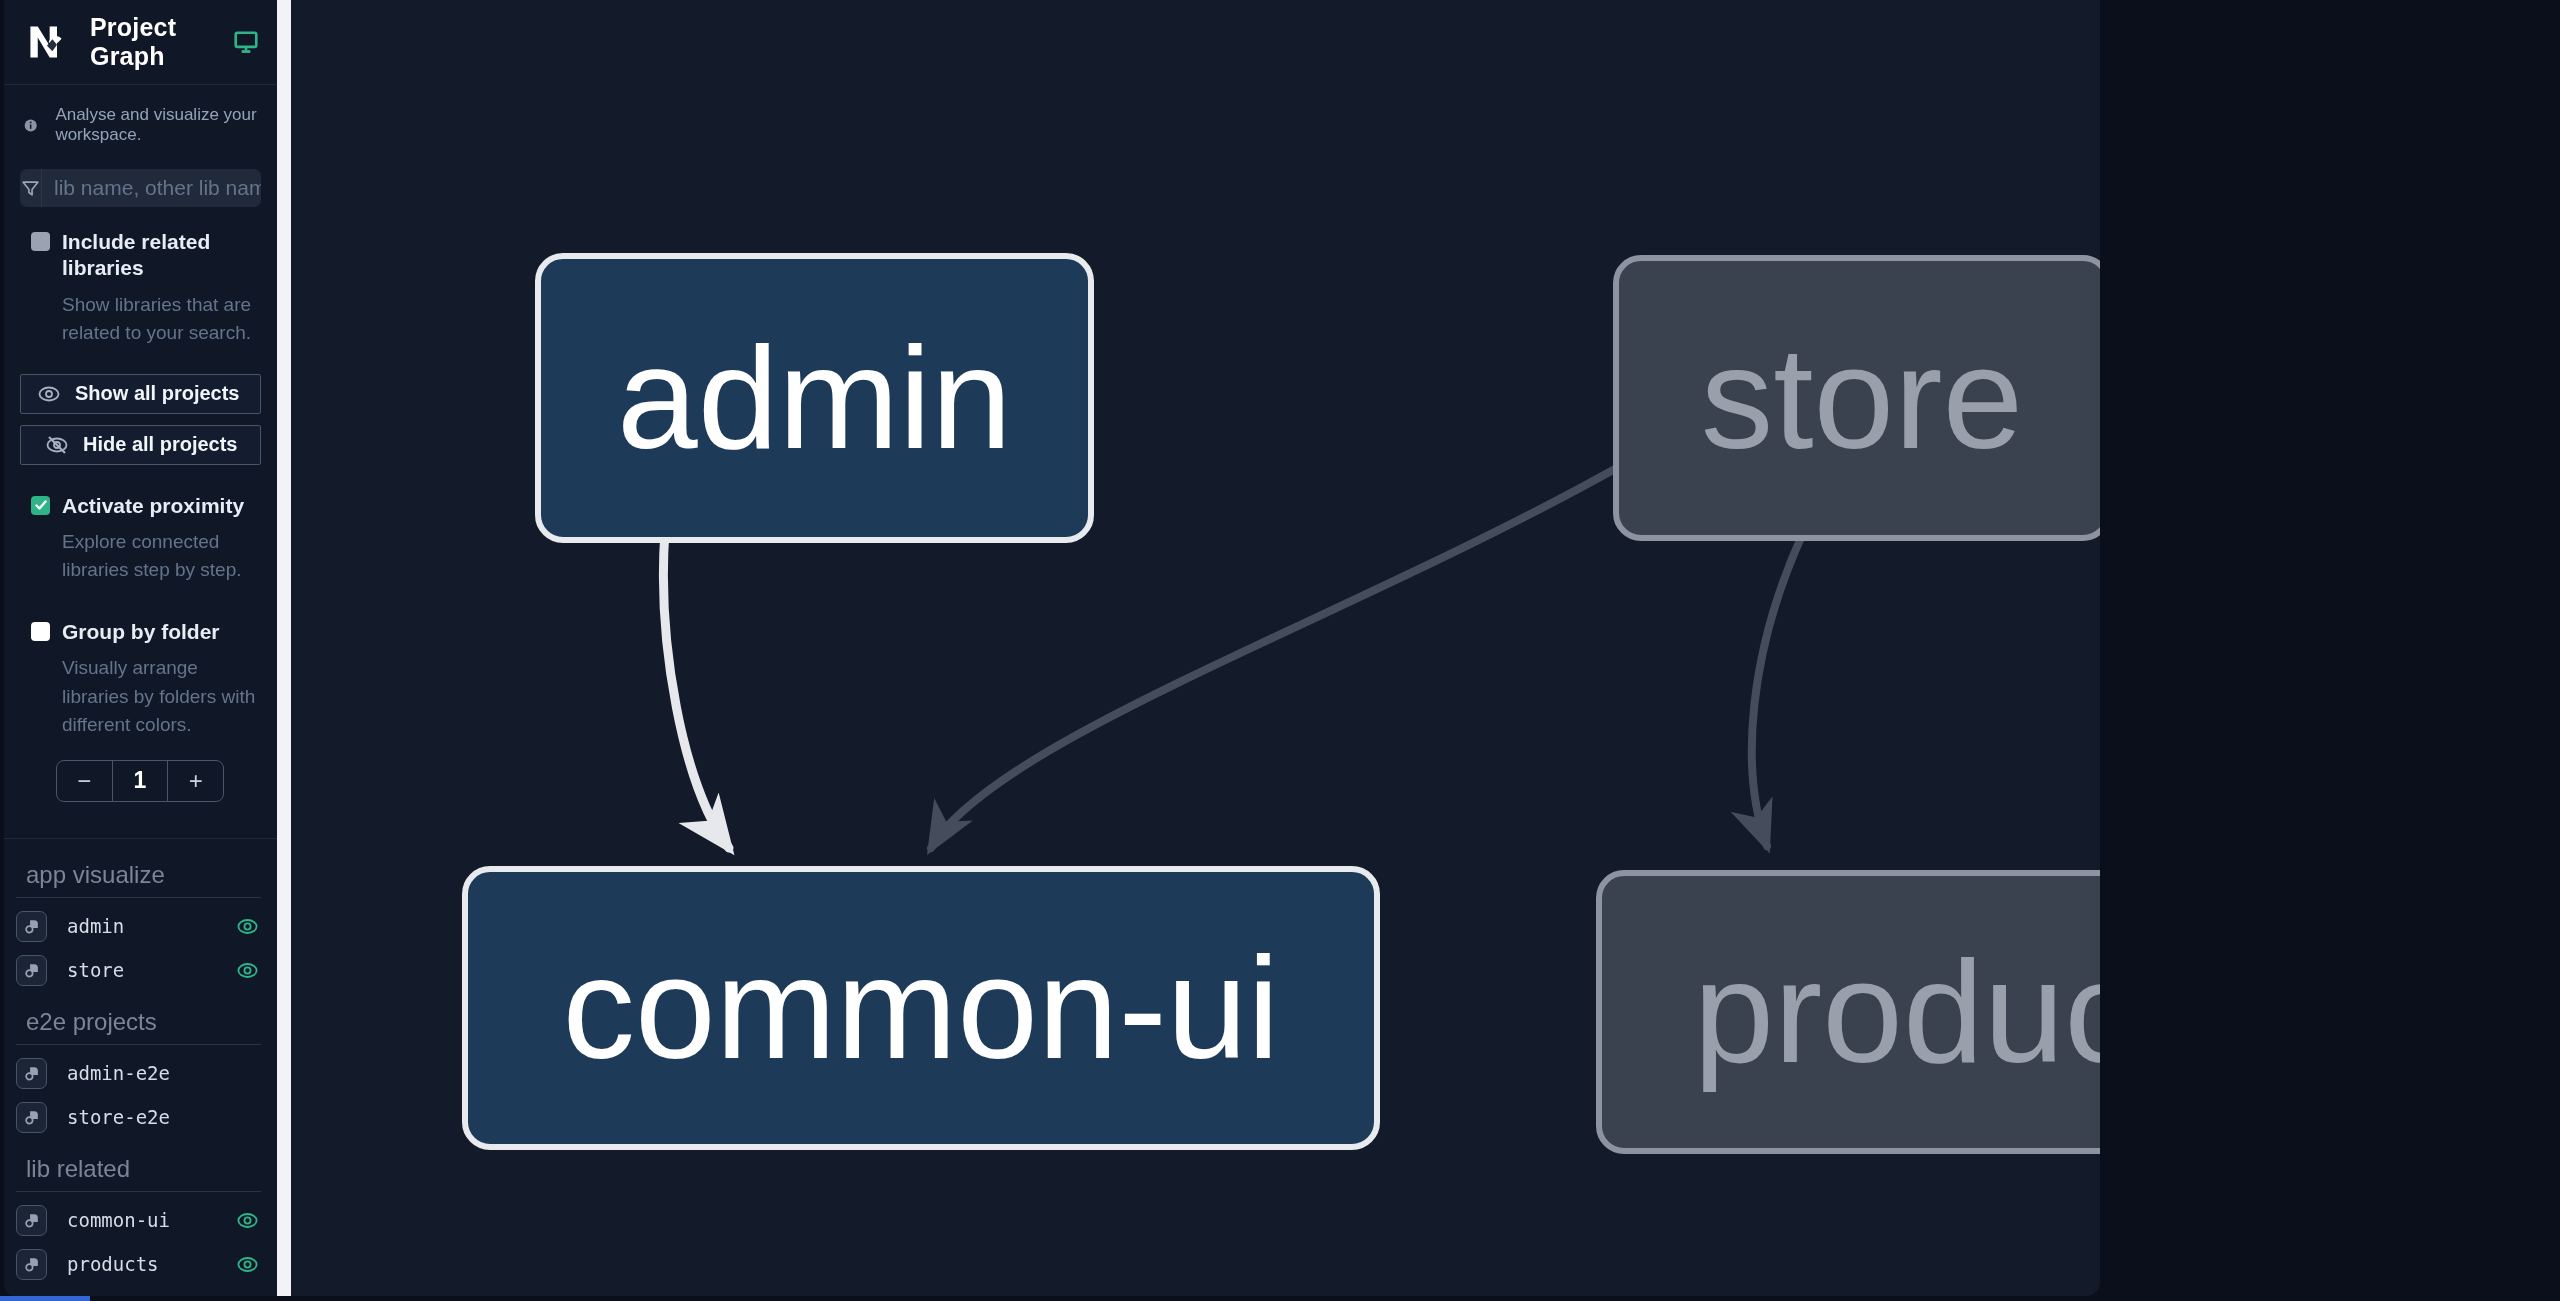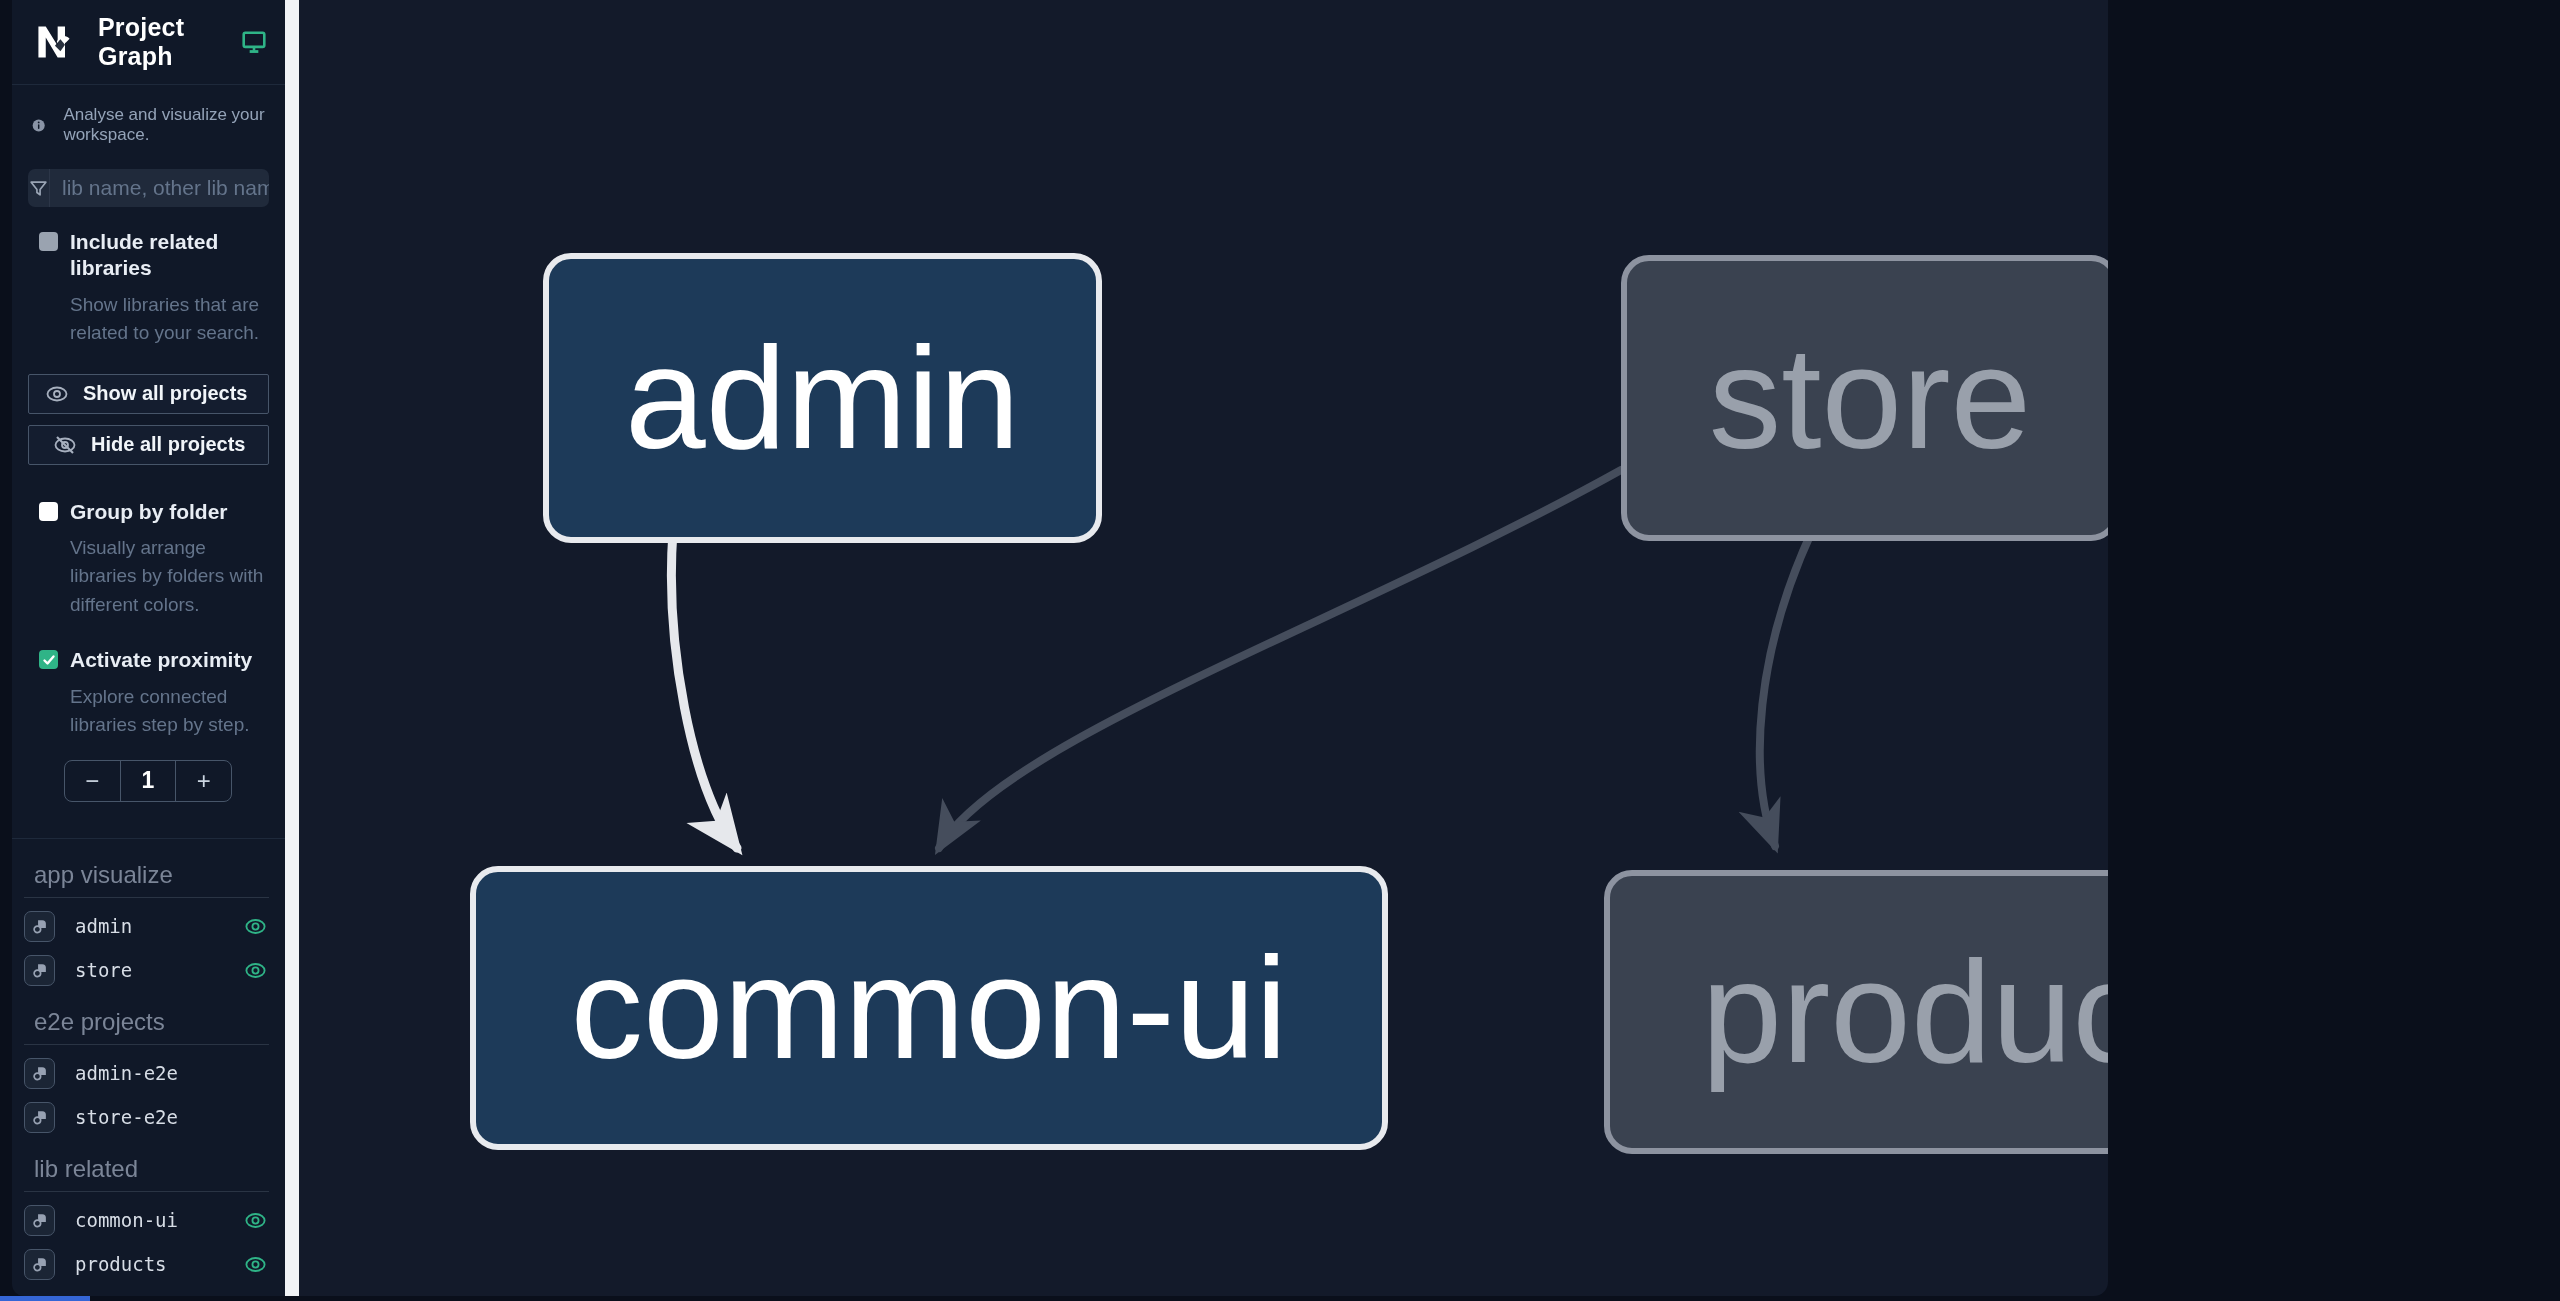--- a/index.html
+++ b/index.html
@@ -18,21 +18,21 @@
     --node-gray-border:#8d93a0;
     --node-gray-text:#99a0ab;
     --edge-light:#e6e8ec;
     --edge-dark:#454d5c;
     --ctl-border:#475569;
     --input-bg:#202a3b;
   }
   html,body{margin:0;padding:0;background:var(--page-bg);}
   body{width:2560px;height:1301px;position:relative;overflow:hidden;
        font-family:"Liberation Sans",sans-serif;-webkit-font-smoothing:antialiased;}
-  .app{position:absolute;left:12px;top:0;width:2096px;height:1296px;display:flex;}
+  .app{position:absolute;left:4px;top:0;width:2096px;height:1296px;display:flex;}
 
   
   .sidebar{width:273px;height:100%;background:var(--sidebar-bg);flex:0 0 auto;
            border-bottom-left-radius:12px;display:flex;flex-direction:column;overflow:hidden;}
   .sb-header{height:84px;display:flex;align-items:center;padding:0 18px 0 20px;
              border-bottom:1px solid var(--divider);flex:0 0 auto;}
   .sb-logo{width:44px;height:44px;flex:0 0 auto;}
   .sb-title{color:#fff;font-size:25px;font-weight:700;margin-left:22px;letter-spacing:.2px;}
   .sb-theme{margin-left:auto;color:var(--teal);display:flex;align-items:center;}
   .tagline{display:flex;align-items:center;gap:18px;padding:20px 16px 0 20px;
@@ -159,37 +159,37 @@
       <span class="i">
         <svg width="24" height="24" viewBox="0 0 24 24" fill="none" stroke="currentColor" stroke-width="1.8">
           <ellipse cx="12" cy="12" rx="9.5" ry="6.5"></ellipse>
             <circle cx="12" cy="12" r="3"></circle>
           <line x1="4" y1="4" x2="20" y2="20" stroke-width="2.2"></line>
         </svg>
       </span>
       <span>Hide all projects</span>
     </button>
 
+    <div class="cb-row" style="margin-top:28px;">
+      <div class="cb-box cb-teal">
+        <svg width="14" height="14" viewBox="0 0 14 14">
+          <polyline points="2.5,7.5 5.5,10.5 11.5,3.5" fill="none" stroke="#fff" stroke-width="2.4" stroke-linecap="round" stroke-linejoin="round"></polyline>
+        </svg>
+      </div>
+      <div>
+        <div class="cb-label">Activate proximity</div>
+        <div class="cb-desc">Explore connected libraries step by step.</div>
+      </div>
+    </div>
+
     <div class="cb-row" style="margin-top:34px;">
       <div class="cb-box cb-white"></div>
       <div>
         <div class="cb-label">Group by folder</div>
         <div class="cb-desc">Visually arrange libraries by folders with different colors.</div>
-      </div>
-    </div>
-
-    <div class="cb-row" style="margin-top:28px;">
-      <div class="cb-box cb-teal">
-        <svg width="14" height="14" viewBox="0 0 14 14">
-          <polyline points="2.5,7.5 5.5,10.5 11.5,3.5" fill="none" stroke="#fff" stroke-width="2.4" stroke-linecap="round" stroke-linejoin="round"></polyline>
-        </svg>
-      </div>
-      <div>
-        <div class="cb-label">Activate proximity</div>
-        <div class="cb-desc">Explore connected libraries step by step.</div>
       </div>
     </div>
 
     <div class="stepper">
       <div>−</div>
       <div class="st-val">1</div>
       <div>+</div>
     </div>
 
     <div class="sb-divider"></div>

